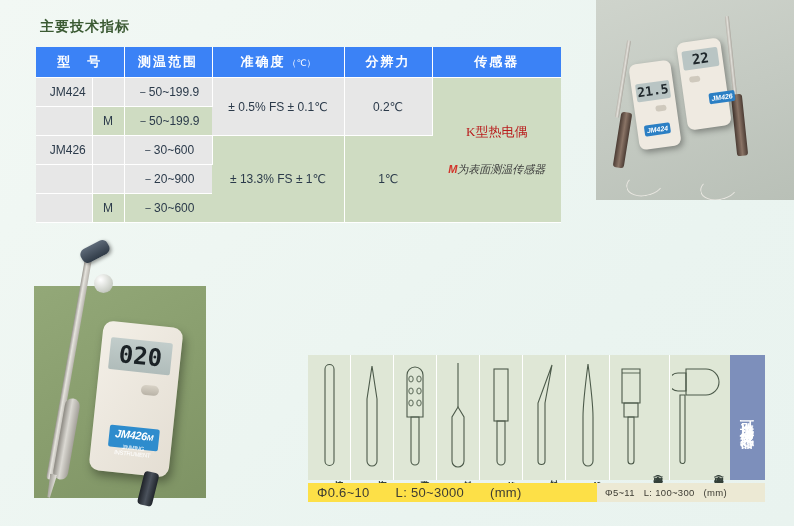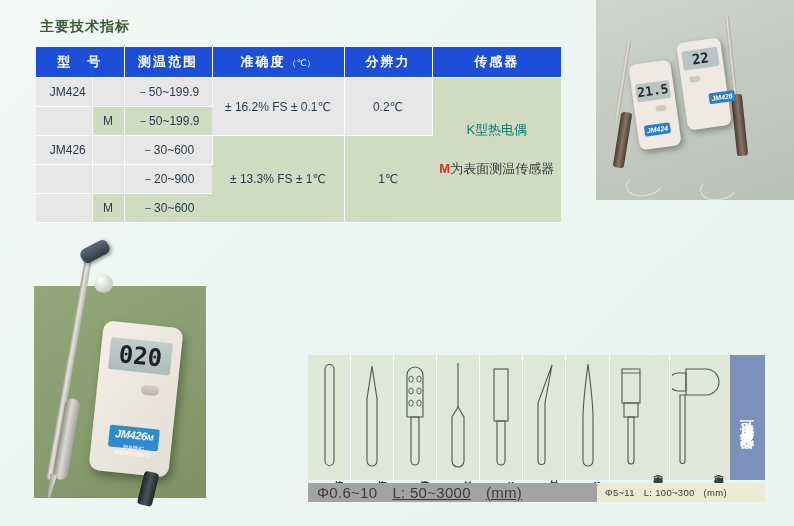--- a/index.html
+++ b/index.html
@@ -32,21 +32,21 @@
   .spec-table {
     position: absolute;
     left: 36px;
     top: 47px;
     width: 525px;
     border-collapse: collapse;
     table-layout: fixed;
     font-size: 11.5px;
   }
   .spec-table th {
-    background: #1d4ed8;
+    background: #3b82f6;
     color: #ffffff;
     font-size: 13px;
     font-weight: bold;
     height: 28px;
     letter-spacing: 2px;
     border-right: 1px solid #ffffff;
     border-bottom: 1px solid #ffffff;
     text-align: center;
     vertical-align: middle;
   }
@@ -70,22 +70,22 @@
   .spec-table td:last-child { border-right: none; }
   .bg-gray  { background: #e7e7e7; }
   .bg-green { background: #cfdcc2; }
   .td-model { text-align: left; padding-left: 9px; }
   .td-m { font-size: 12px; }
   .sensor-cell {
     background: #cfdcc2;
     font-size: 13px;
     line-height: 1.9;
   }
-  .sensor-cell .k-type { display: block; font-size: 13px; color: #0f766e; margin-bottom: 14px; }
-  .sensor-note { display: block; font-size: 13px; color: #3a3a3a; }
+  .sensor-cell .k-type { display: block; font-size: 13px; color: #b91c1c; margin-bottom: 14px; font-family: Liberation Serif, serif; }
+  .sensor-note { display: block; font-size: 11px; color: #3a3a3a; font-style: italic; }
   .sensor-note .m-red { color: #d2342a; font-weight: bold; }
 
   
   .photo-thermos {
     position: absolute;
     left: 596px;
     top: 0px;
     width: 198px;
     height: 200px;
     background: #c9cfc7;
@@ -240,32 +240,32 @@
     font-size: 14px; font-weight: bold;
     letter-spacing: 3px;
     writing-mode: vertical-rl;
     display: flex; align-items: center; justify-content: center;
   }
   .sp-spec-row {
     position: absolute; left: 0; top: 128px; width: 457px; height: 19px;
     display: flex;
   }
   .sp-spec-left {
-    width: 280px; background: #a3a3a3;
-    font-size: 15px; color: #3d3c33;
+    width: 280px; background: #fde047;
+    font-size: 13px; color: #3d3c33;
     display: flex; align-items: center; padding-left: 9px;
     letter-spacing: .3px;
   }
   .sp-spec-right {
     flex: 1; background: #ece9d4;
     font-size: 9.5px; color: #3d3c33;
     display: flex; align-items: center; padding-left: 8px;
     letter-spacing: .3px;
   }
-  .sp-spec-left span + span { margin-left: 15px; text-decoration: underline; }
+  .sp-spec-left span + span { margin-left: 26px; }
   .sp-spec-right span + span { margin-left: 9px; }
 </style>
 </head>
 <body>
 
 <div class="page-title">主要技术指标</div>
 
 <table class="spec-table">
   <colgroup>
     <col style="width:56px">
@@ -292,21 +292,21 @@
       <th>
         <span>传感器</span>
       </th>
     </tr>
   </thead>
   <tbody>
     <tr>
       <td class="bg-gray td-model">JM424</td>
       <td class="bg-gray td-m"></td>
       <td class="bg-gray">－50~199.9</td>
-      <td class="bg-gray" rowspan="2">± 16.2% FS  ± 0.1℃</td>
+      <td class="bg-gray" rowspan="2">± 0.5% FS  ± 0.1℃</td>
       <td class="bg-gray" rowspan="2">0.2℃</td>
       <td class="sensor-cell" rowspan="5">
         <span class="k-type">K型热电偶</span>
         <span class="sensor-note"><span class="m-red">M</span><span>为表面测温传感器</span></span>
       </td>
     </tr>
     <tr>
       <td class="bg-gray td-model"></td>
       <td class="bg-green td-m">M</td>
       <td class="bg-green">－50~199.9</td>

